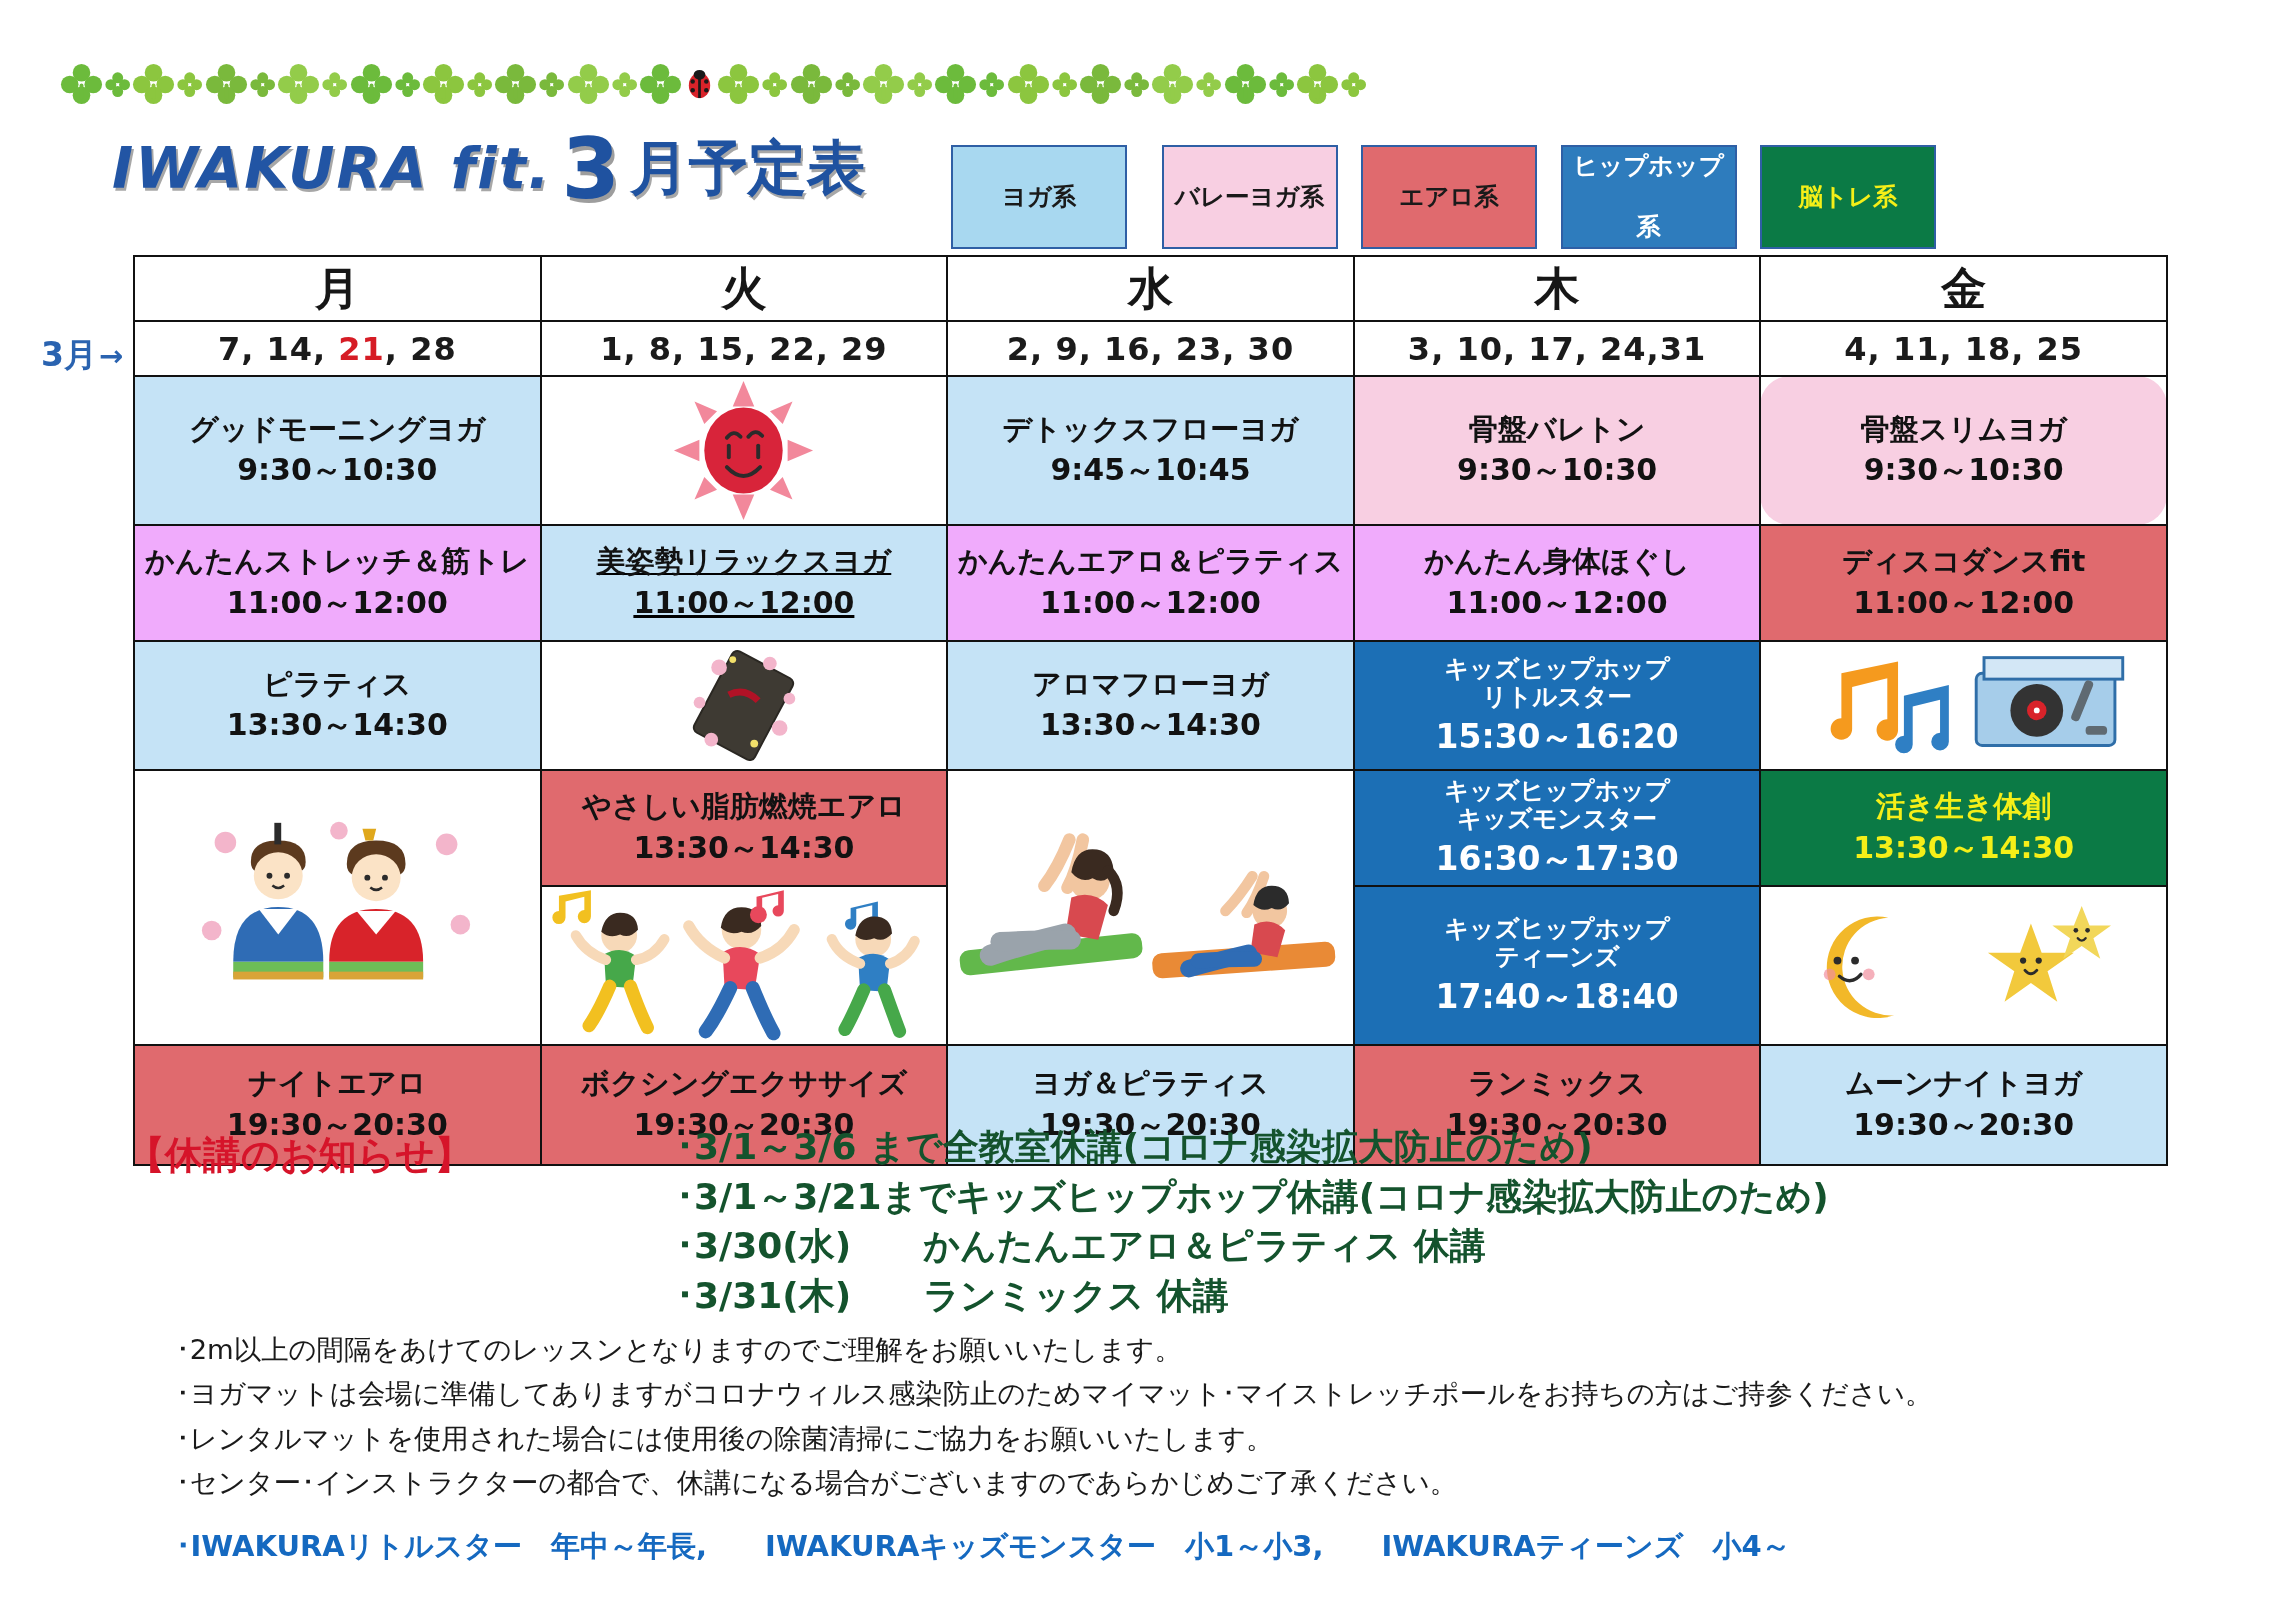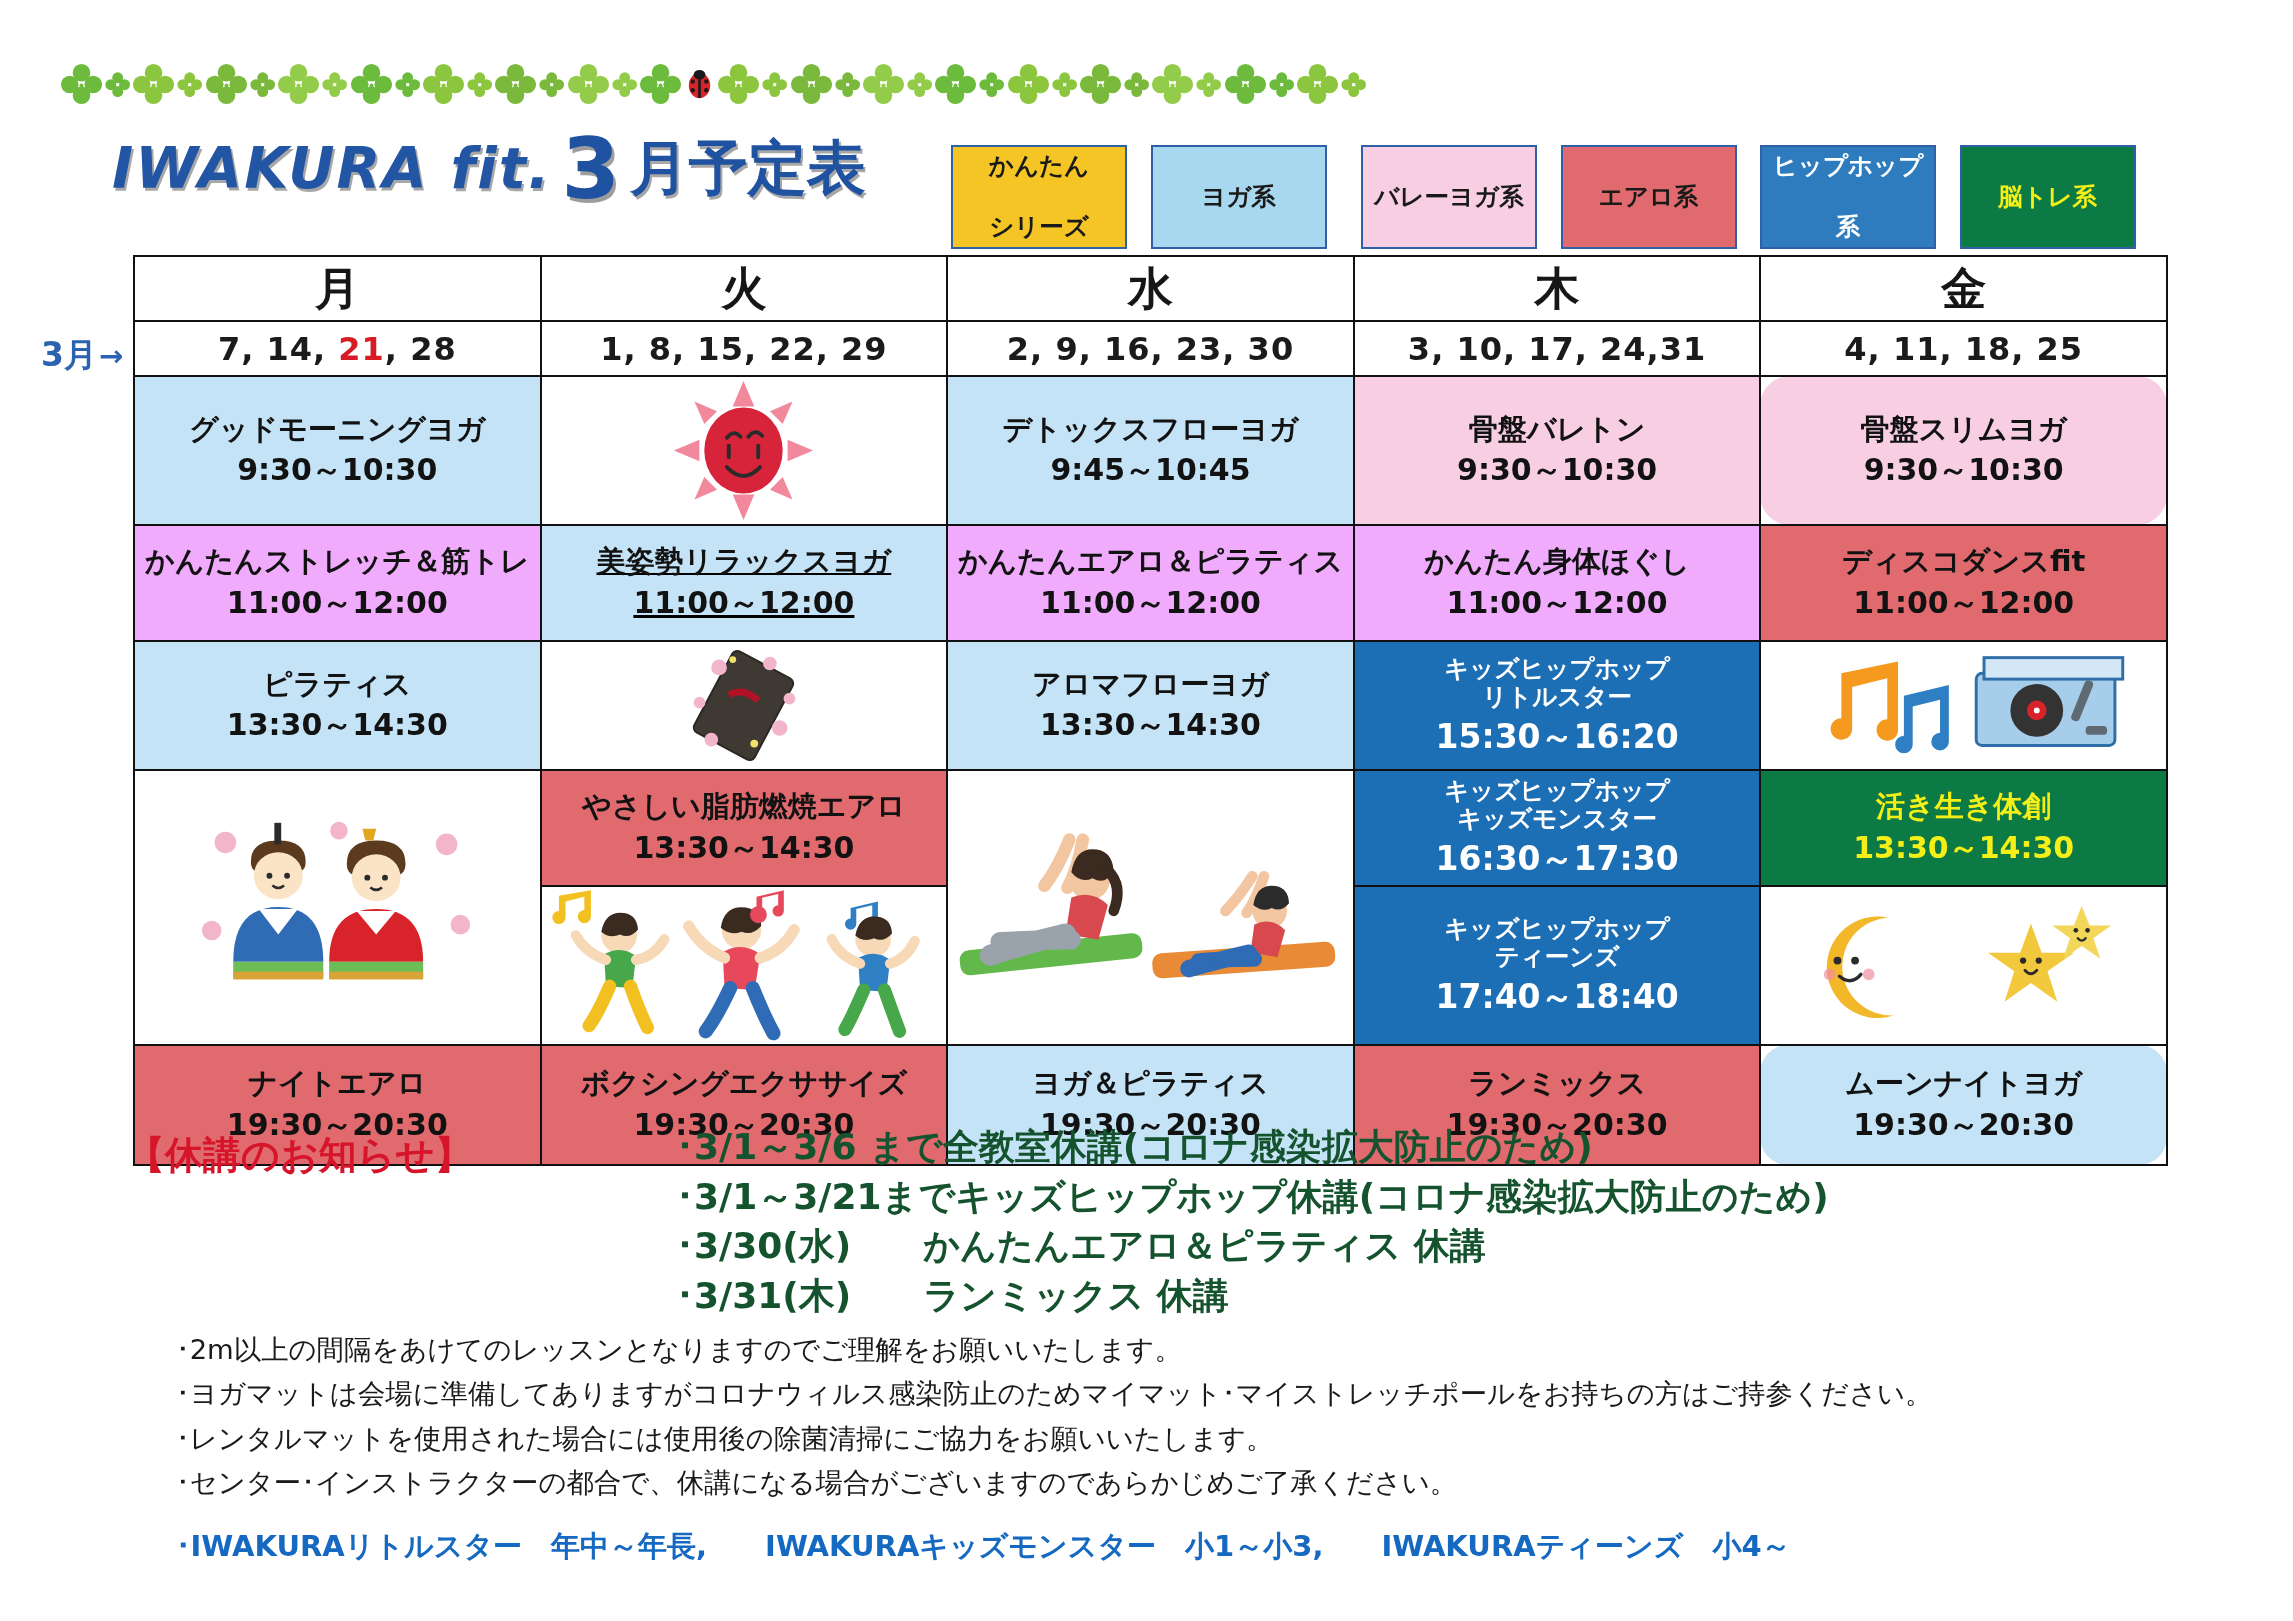--- a/index.html
+++ b/index.html
@@ -460,25 +460,20 @@
 
 <div id="header">
   <div id="title-block">
     <span id="title-iwakura">IWAKURA fit.</span>
     <span id="title-month">3</span>
     <span id="title-rest">月予定表</span>
   </div>
 </div>
 
 <div id="legend">
-    <div class="legend-badge" style="background: rgb(245, 197, 38); color: rgb(26, 26, 26); width: 176px; flex-direction: column;">
-      <span>かんたん</span>
-      <br>
-      <span>シリーズ</span>
-    </div>
     <div class="legend-badge" style="background: rgb(168, 216, 240); color: rgb(26, 26, 26); width: 176px; flex-direction: column;">
       <span>ヨガ系</span>
     </div>
     <div class="legend-badge" style="background: rgb(248, 207, 226); color: rgb(26, 26, 26); width: 176px; flex-direction: column; margin-left: 11px;">
       <span>バレーヨガ系</span>
     </div>
     <div class="legend-badge" style="background: rgb(224, 106, 110); color: rgb(26, 26, 26); width: 176px; flex-direction: column;">
       <span>エアロ系</span>
     </div>
     <div class="legend-badge" style="background: rgb(46, 124, 189); color: rgb(255, 255, 255); width: 176px; flex-direction: column;">
@@ -804,21 +799,21 @@
           <div class="cell-time">19:30～20:30</div>
         </td>
         <td class="cell c-yoga" style="height: 120px;">
           <div class="cell-name">ヨガ＆ピラティス</div>
           <div class="cell-time">19:30～20:30</div>
         </td>
         <td class="cell c-aero" style="height: 120px;">
           <div class="cell-name">ランミックス</div>
           <div class="cell-time">19:30～20:30</div>
         </td>
-        <td class="cell c-yoga" style="height: 120px; border-radius: 28px;">
+        <td class="cell c-yoga" style="height: 120px;">
           <div class="cell-name">ムーンナイトヨガ</div>
           <div class="cell-time">19:30～20:30</div>
         </td>
       </tr>
     </tbody>
 </table>
 
 <div id="notice-block">
   <div id="notice-head">【休講のお知らせ】</div>
   <div id="notice-list">

